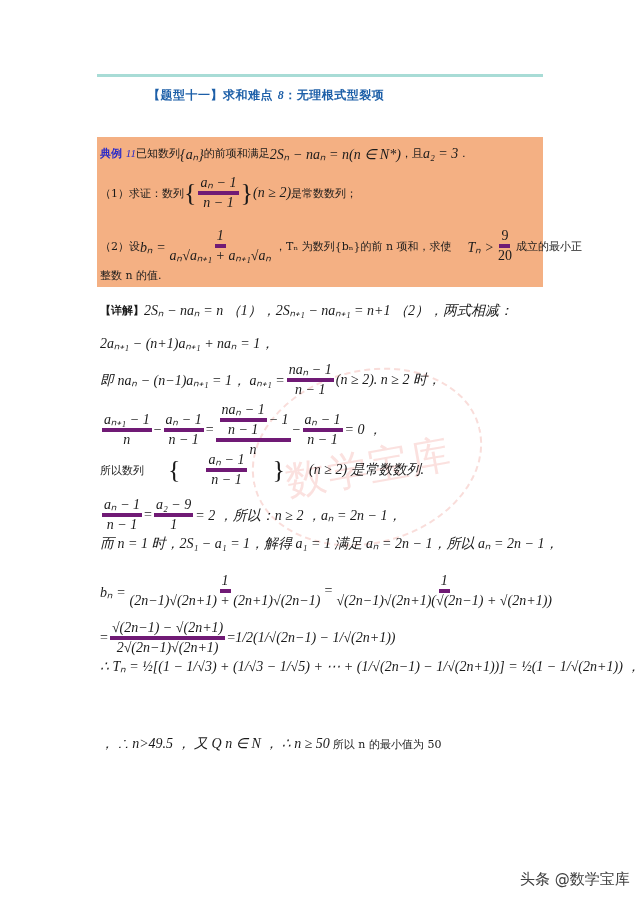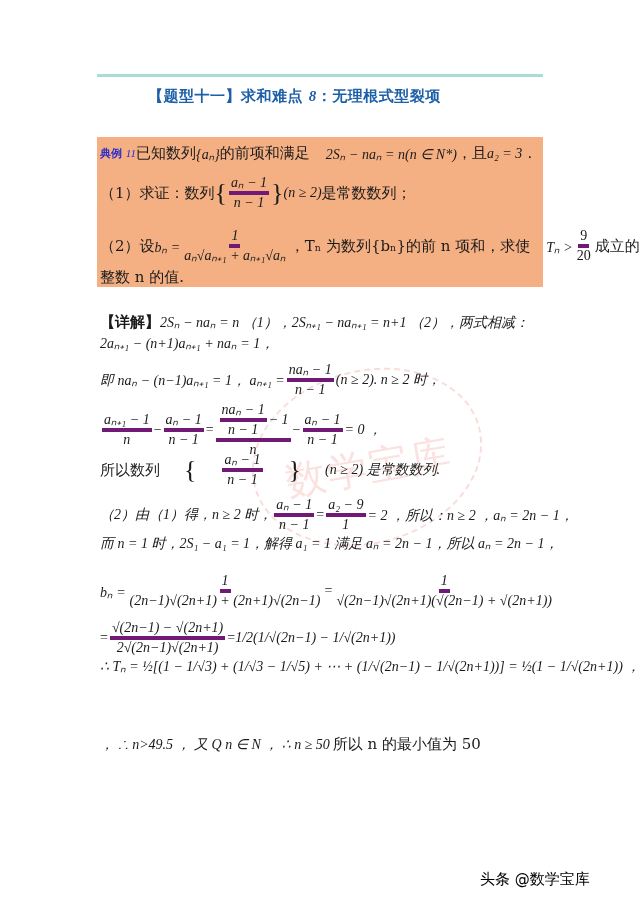--- a/index.html
+++ b/index.html
@@ -2,67 +2,67 @@
 <html><head>
 <meta charset="utf-8">
 <style>
   html, body { margin: 0; padding: 0; }
   body {
     width: 640px; height: 905px; background: #ffffff; position: relative; overflow: hidden;
     font-family: "DejaVu Serif", "Liberation Serif", serif; color: #1a1a1a;
   }
   .rule-top { position: absolute; left: 97px; top: 74px; width: 446px; height: 3px; background: #a8dcd6; }
   .section-title {
-    position: absolute; left: 148px; top: 87px; font-size: 15px; font-weight: bold;
+    position: absolute; left: 148px; top: 87px; font-size: 12px; font-weight: bold;
     color: #1d5fa8; letter-spacing: 0.5px; font-family: "DejaVu Sans", sans-serif;
   }
   .section-title i { font-family: "Liberation Serif", serif; }
   .problem-box {
     position: absolute; left: 97px; top: 137px; width: 446px; height: 150px; background: #f4b083;
   }
   .line { position: absolute; left: 100px; font-size: 12px; white-space: nowrap; display: flex; align-items: center; }
-  .cn { font-family: "DejaVu Serif", serif; font-size: 15px; }
+  .cn { font-family: "DejaVu Serif", serif; font-size: 11px; }
   .math { font-family: "Liberation Serif", serif; font-style: italic; font-size: 14px; }
   .rm { font-style: normal; }
   .label-example { color: #2b2bc8; font-weight: bold; font-family: "DejaVu Sans", sans-serif; font-size: 11px; }
   .label-example i { font-family: "Liberation Serif", serif; font-weight: normal; }
   .frac { display: inline-flex; flex-direction: column; align-items: center; vertical-align: middle; margin: 0 2px; }
   .frac > .num { border-bottom: 4px solid #701a75; padding: 0 2px; line-height: 1.15; }
   .frac > .den { padding: 0 2px; line-height: 1.15; }
   .big { font-size: 26px; font-style: normal; font-family: "Liberation Serif", serif; line-height: 1; }
   .watermark {
     position: absolute; left: 250px; top: 370px; width: 230px; height: 170px;
     border: 2px dashed rgba(230,120,110,0.25); border-radius: 50%;
     transform: rotate(-15deg);
   }
   .watermark-text {
     position: absolute; left: 285px; top: 440px; font-size: 40px; color: rgba(235,120,110,0.22);
     font-family: "DejaVu Sans", sans-serif; transform: rotate(-10deg); letter-spacing: 2px;
   }
   .footer-credit {
-    position: absolute; left: 480px; top: 870px; font-size: 15px; color: #000000;
+    position: absolute; left: 520px; top: 870px; font-size: 15px; color: #404040;
     font-family: "DejaVu Sans", sans-serif;
   }
 </style>
 </head>
 <body>
 
 <div class="rule-top"></div>
 <div class="section-title">
   <span>【题型十一】求和难点 </span><i>8</i><span>：无理根式型裂项</span>
 </div>
 
 <div class="problem-box"></div>
 
 <div class="line" style="top:144px;">
   <span class="label-example"><span>典例 </span><i>11</i></span>
   <span class="cn">已知数列</span>
   <span class="math">{aₙ}</span>
   <span class="cn">的前项和满足</span>
-  <span class="math" style="margin-left:16px">2Sₙ − naₙ = n(n ∈ N*)</span>
+  <span class="math" style="margin-left:0">2Sₙ − naₙ = n(n ∈ N*)</span>
   <span class="cn">，且</span>
   <span class="math">a₂ = 3</span>
   <span class="cn">．</span>
 </div>
 
 <div class="line" style="top:175px;">
   <span class="cn">（1）求证：数列</span>
   <span class="big">{</span>
   <span class="frac math">
       <span class="num">aₙ − 1</span>
@@ -88,21 +88,21 @@
     </span>
   <span class="cn">成立的最小正</span>
 </div>
 <div class="line" style="top:268px;">
   <span class="cn">整数 n 的值.</span>
 </div>
 
 <div class="watermark"></div>
 <div class="watermark-text">数学宝库</div>
 
-<div class="line" style="top:312px;">
+<div class="line" style="top:300px;">
   <span class="cn" style="font-weight:bold">【详解】</span>
   <span class="math">2Sₙ − naₙ = n （1），2Sₙ₊₁ − naₙ₊₁ = n+1 （2），两式相减：</span>
 </div>
 <div class="line" style="top:333px;">
   <span class="math">2aₙ₊₁ − (n+1)aₙ₊₁ + naₙ = 1，</span>
 </div>
 <div class="line" style="top:362px;">
   <span class="math">即 naₙ − (n−1)aₙ₊₁ = 1，  aₙ₊₁ =</span>
   <span class="frac math">
       <span class="num">naₙ − 1</span>
@@ -142,21 +142,20 @@
   <span class="cn">所以数列</span>
   <span class="big">{</span>
   <span class="frac math">
       <span class="num">aₙ − 1</span>
       <span class="den">n − 1</span>
     </span>
   <span class="big">}</span>
   <span class="math">(n ≥ 2) 是常数数列.</span>
 </div>
 <div class="line" style="top:497px;">
-  <span class="math">（2）由（1）得，n ≥ 2 时，</span>
   <span class="frac math">
       <span class="num">aₙ − 1</span>
       <span class="den">n − 1</span>
     </span>
   <span class="math rm">=</span>
   <span class="frac math">
       <span class="num">a₂ − 9</span>
       <span class="den">1</span>
     </span>
   <span class="math">= 2 ，所以：n ≥ 2 ，aₙ = 2n − 1，</span>

